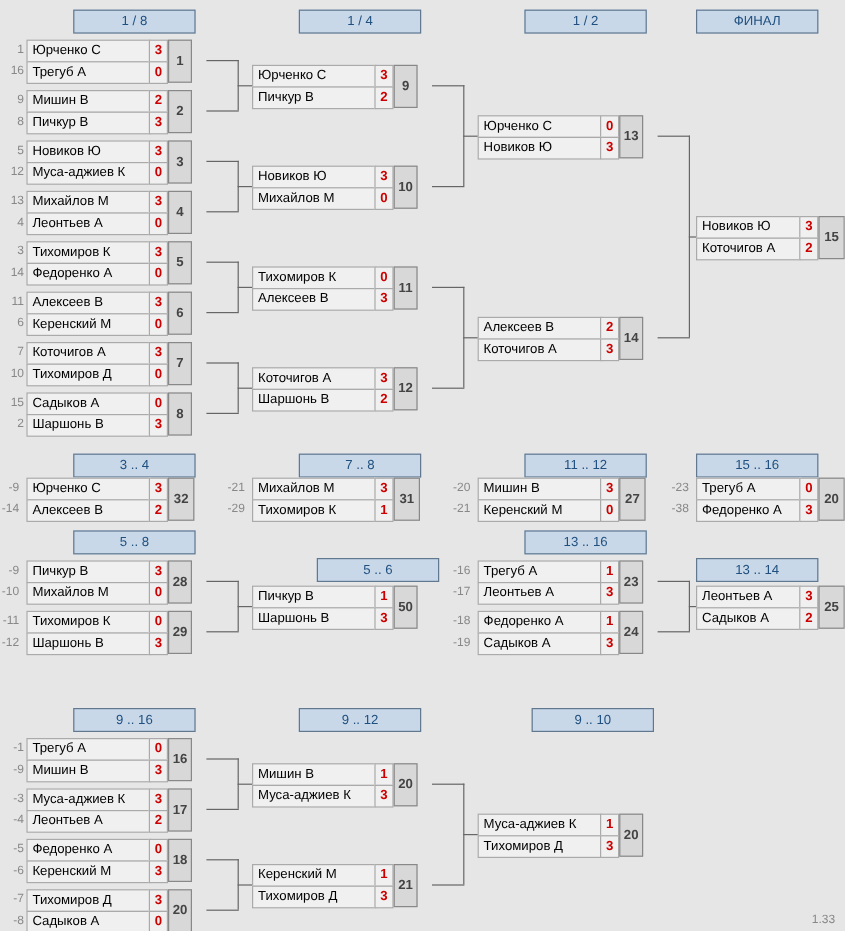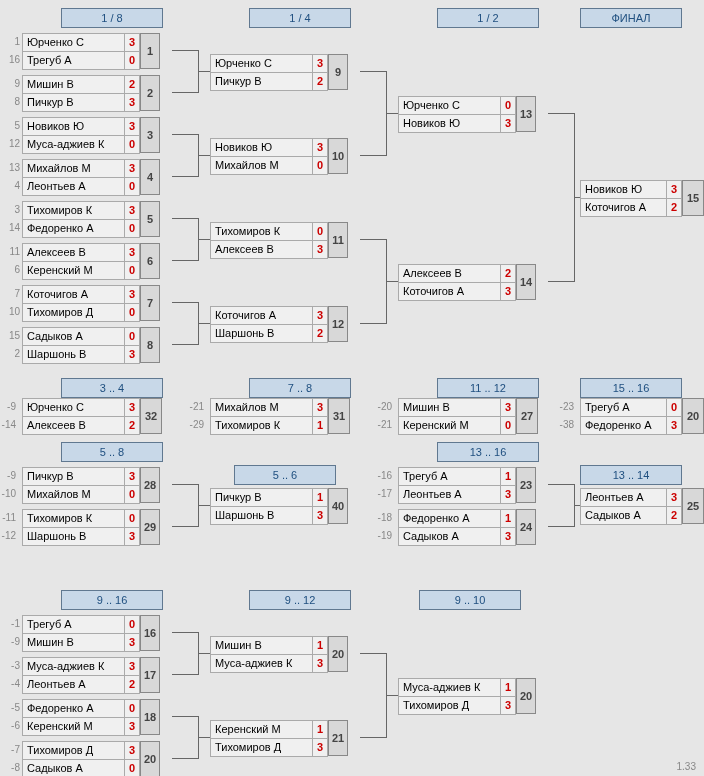--- a/index.html
+++ b/index.html
@@ -18,27 +18,27 @@
 <div class="hdr" style="left:249px;top:8px">1 / 4</div>
 <div class="hdr" style="left:437px;top:8px">1 / 2</div>
 <div class="hdr" style="left:580px;top:8px">ФИНАЛ</div>
 
 <div class="hdr" style="left:61px;top:378px">3 .. 4</div>
 <div class="hdr" style="left:249px;top:378px">7 .. 8</div>
 <div class="hdr" style="left:437px;top:378px">11 .. 12</div>
 <div class="hdr" style="left:580px;top:378px">15 .. 16</div>
 
 <div class="hdr" style="left:61px;top:442px">5 .. 8</div>
-<div class="hdr" style="left:234px;top:465px">5 .. 6</div>
+<div class="hdr" style="left:264px;top:465px">5 .. 6</div>
 <div class="hdr" style="left:437px;top:442px">13 .. 16</div>
 <div class="hdr" style="left:580px;top:465px">13 .. 14</div>
 
 <div class="hdr" style="left:61px;top:590px">9 .. 16</div>
 <div class="hdr" style="left:249px;top:590px">9 .. 12</div>
-<div class="hdr" style="left:419px;top:590px">9 .. 10</div>
+<div class="hdr" style="left:443px;top:590px">9 .. 10</div>
 
 <div id="matches">
     <div class="seed" style="left:4px;top:33px">1</div>
     <div class="seed" style="left:4px;top:51px">16</div>
     <div class="pl" style="left:22px;top:33px;width:94px">Юрченко С</div>
     <div class="pl" style="left:22px;top:51px;width:94px">Трегуб А</div>
     <div class="sc" style="left:124px;top:33px">3</div>
     <div class="sc" style="left:124px;top:51px">0</div>
     <div class="mid" style="left:140px;top:33px;width:18px">1</div>
     <div class="seed" style="left:4px;top:75px">9</div>
@@ -212,21 +212,21 @@
     <div class="seed" style="left:0px;top:527px">-12</div>
     <div class="pl" style="left:22px;top:509px;width:94px">Тихомиров К</div>
     <div class="pl" style="left:22px;top:527px;width:94px">Шаршонь В</div>
     <div class="sc" style="left:124px;top:509px">0</div>
     <div class="sc" style="left:124px;top:527px">3</div>
     <div class="mid" style="left:140px;top:509px;width:18px">29</div>
     <div class="pl" style="left:210px;top:488px;width:94px">Пичкур В</div>
     <div class="pl" style="left:210px;top:506px;width:94px">Шаршонь В</div>
     <div class="sc" style="left:312px;top:488px">1</div>
     <div class="sc" style="left:312px;top:506px">3</div>
-    <div class="mid" style="left:328px;top:488px;width:18px">40</div>
+    <div class="mid" style="left:328px;top:488px;width:18px">50</div>
     <div class="seed" style="left:188px;top:398px">-21</div>
     <div class="seed" style="left:188px;top:416px">-29</div>
     <div class="pl" style="left:210px;top:398px;width:94px">Михайлов М</div>
     <div class="pl" style="left:210px;top:416px;width:94px">Тихомиров К</div>
     <div class="sc" style="left:312px;top:398px">3</div>
     <div class="sc" style="left:312px;top:416px">1</div>
     <div class="mid" style="left:328px;top:398px;width:20px">31</div>
     <div class="seed" style="left:0px;top:398px">-9</div>
     <div class="seed" style="left:0px;top:416px">-14</div>
     <div class="pl" style="left:22px;top:398px;width:94px">Юрченко С</div>

